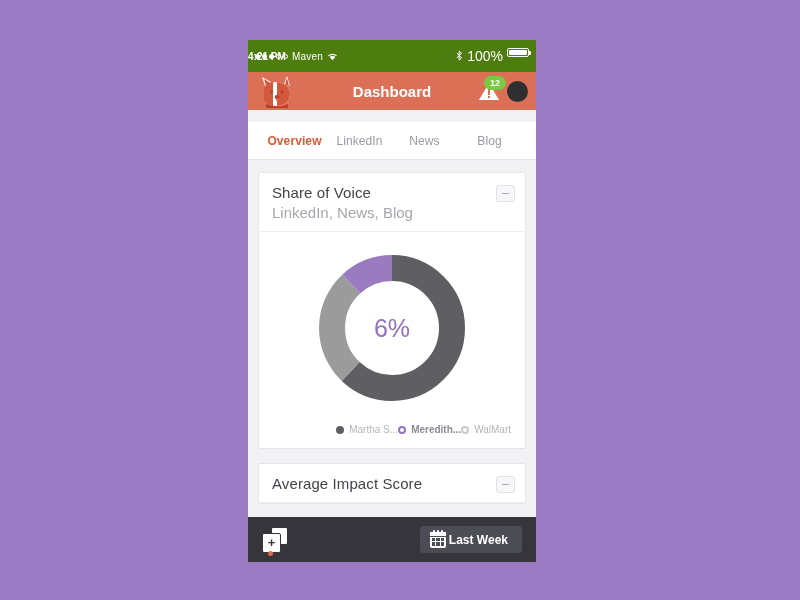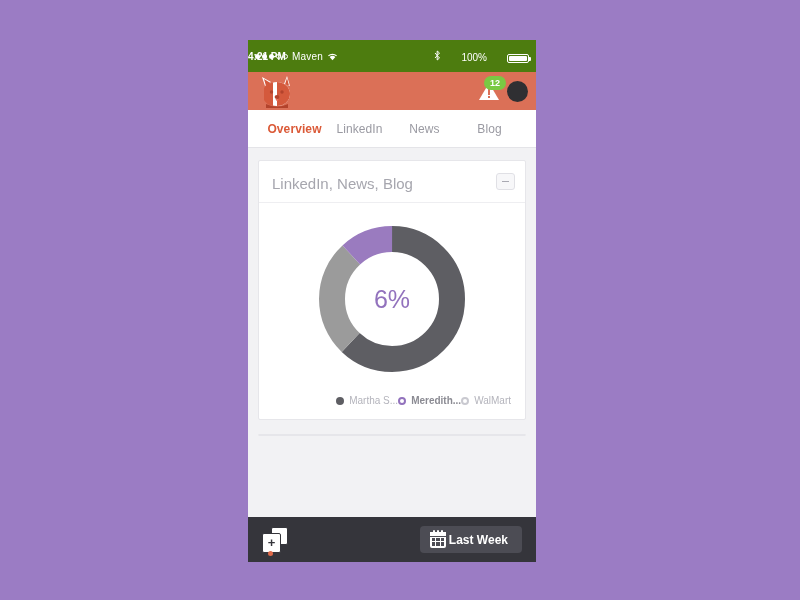--- a/index.html
+++ b/index.html
@@ -59,23 +59,23 @@
     position: absolute;
     left: 0; right: 0;
     text-align: left;
     font-size: 10px;
     font-weight: bold;
     pointer-events: none;
   }
   .sb-right {
     margin-left: auto;
     display: flex;
-    align-items: flex-end;
-    gap: 20px;
-    font-size: 10px;
+    align-items: flex-start;
+    gap: 4px;
+    font-size: 14px;
     position: relative;
     z-index: 2;
   }
   .battery {
     width: 22px; height: 9px;
     border: 1px solid #ffffff;
     border-radius: 2px;
     position: relative;
     padding: 1px;
     box-sizing: border-box;
@@ -147,20 +147,21 @@
 
   
   .tabbar {
     height: 38px;
     background: #ffffff;
     display: flex;
     align-items: center;
     border-bottom: 1px solid #e4e4e8;
     padding: 0 14px;
     box-sizing: border-box;
+    margin-top: 12px;
   }
   .tab {
     flex: 1;
     text-align: center;
     font-size: 12px;
     color: #9a9aa2;
     letter-spacing: .1px;
   }
   .tab.active { color: #db5a38; font-weight: bold; }
 
@@ -467,20 +468,21 @@
           <ellipse cx="21" cy="20" rx="13" ry="12" fill="#ffffff"></ellipse>
           <path d="M21 8 a13 12 0 0 1 13 12 a13 12 0 0 1 -13 12 Z" fill="#d4593c"></path>
           <path d="M8 14 a13 12 0 0 1 9 -5.6 L17 32 a13 12 0 0 1 -9 -6 Z" fill="#d4593c"></path>
           <circle cx="15.5" cy="18" r="1.7" fill="#b3432c"></circle>
           <circle cx="26" cy="18" r="1.7" fill="#b3432c"></circle>
           <ellipse cx="21" cy="23" rx="2.4" ry="1.9" fill="#b3432c"></ellipse>
           <path d="M19.5 25 q1.5 4 3 0 Z" fill="#e8705a"></path>
           <path d="M10 30 q11 5 22 0 l0 4 l-22 0 Z" fill="#b3432c"></path>
         </svg>
       </span>
+      <div class="nav-title">Dashboard</div>
       <div class="nav-right">
         <span class="alert-wrap">
           <svg width="22" height="21" viewBox="0 0 22 21">
             <path d="M11 2 L21 19 L1 19 Z" fill="#ffffff"></path>
             <rect x="10" y="8" width="2" height="6" fill="#db7057"></rect>
             <rect x="10" y="15" width="2" height="2" fill="#db7057"></rect>
           </svg>
           <span class="badge">12</span>
         </span>
         <span class="avatar"></span>
@@ -491,20 +493,21 @@
       <div class="tab active">Overview</div>
       <div class="tab">LinkedIn</div>
       <div class="tab">News</div>
       <div class="tab">Blog</div>
     </div>
 
     <div class="content">
 
       <div class="card">
         <div class="card-head">
+          <div class="card-title">Share of Voice</div>
           <div class="card-sub">LinkedIn, News, Blog</div>
           <div class="collapse-btn">
             <span></span>
           </div>
         </div>
         <div class="donut-wrap">
           <svg width="160" height="160" viewBox="0 0 160 160">
 
             <circle cx="80" cy="80" r="60" fill="none" stroke="#5e5e63" stroke-width="26" stroke-dasharray="233.7 143.1" transform="rotate(-90 80 80)"></circle>
 
@@ -524,20 +527,26 @@
             <span>Meredith...</span>
           </div>
           <div class="legend-item">
             <span class="lg-dot ring-gray"></span>
             <span>WalMart</span>
           </div>
         </div>
       </div>
 
       <div class="card">
+        <div class="card-head">
+          <div class="card-title">Average Impact Score</div>
+          <div class="collapse-btn">
+            <span></span>
+          </div>
+        </div>
       </div>
 
     </div>
 
     <div class="toolbar">
       <div class="add-card-icon">
         <span class="acard back"></span>
         <span class="acard front">+</span>
         <span class="acard-dot"></span>
       </div>

